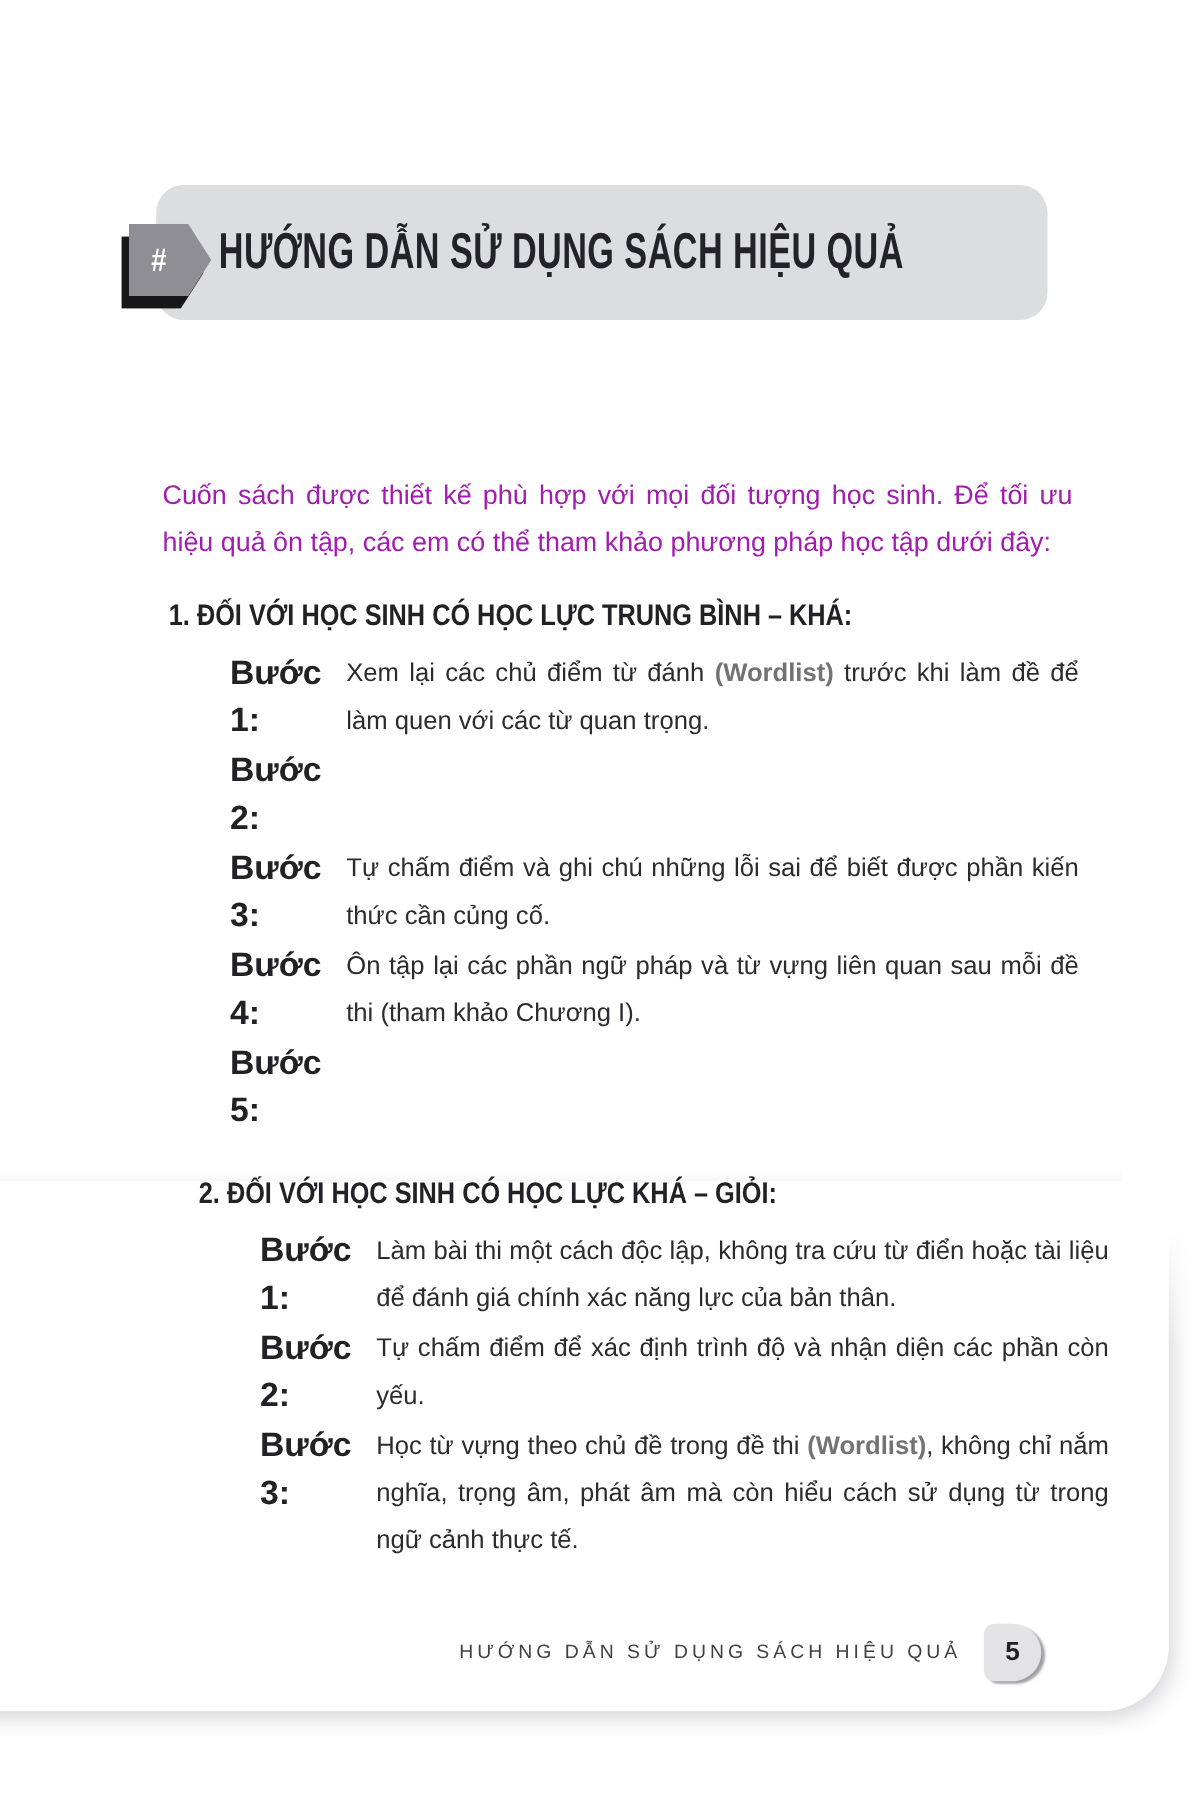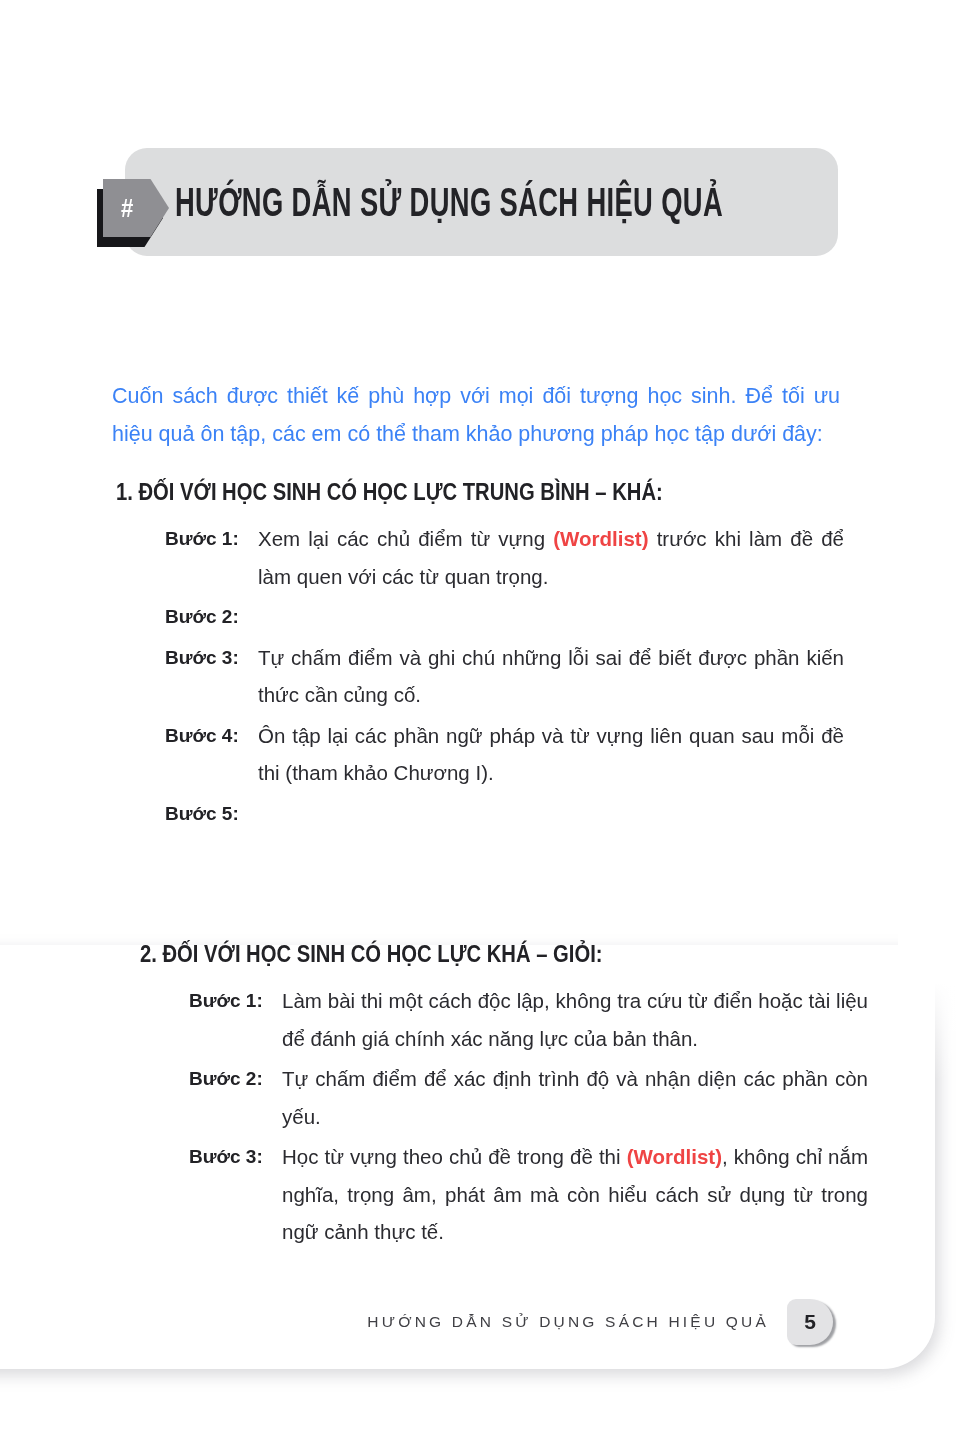--- a/index.html
+++ b/index.html
@@ -66,55 +66,55 @@
   }
   .tag-face .hash{
     color:#ffffff;font-weight:bold;font-size:26px;
     margin-right:18px;
     transform:scaleX(0.85);
   }
 
   
   .intro{
     position:absolute;
-    left:112px;top:378px;
+    left:130px;top:378px;
     width:728px;margin:0;
     font-size:21.5px;line-height:37.5px;
     text-align:justify;
-    color:#3b82f6;
-  }
-  .sec{position:absolute;left:116px;width:728px;}
+    color:#a21caf;
+  }
+  .sec{position:absolute;left:135px;width:728px;}
   .sec1{top:477px;}
   .sec2{top:939px;margin-left:24px;}
   .sec-heading{
     margin:0 0 13px 0;
     font-size:23px;font-weight:bold;
     line-height:30px;
     color:#222226;
     transform:scaleX(0.88) scaleY(1.04);
     transform-origin:left center;
     white-space:nowrap;
   }
   .step{
     display:flex;
     margin:0 0 3px 49px;
   }
   .step-label{
     flex:0 0 93px;
     font-weight:bold;
-    font-size:19px;line-height:37.5px;
+    font-size:27px;line-height:37.5px;
     color:#222226;
   }
   .step-text{
     flex:1;margin:0;
     font-size:20.5px;line-height:37.5px;
     text-align:justify;
     color:#2b2b30;
   }
-  .step-text b{font-weight:bold;color:#ef4444;}
+  .step-text b{font-weight:bold;color:#737373;}
 
   
   .footer{
     position:absolute;
     left:0;top:1299px;
     width:833px;
     display:flex;justify-content:flex-end;align-items:center;
     gap:18px;
   }
   .footer-text{
@@ -149,21 +149,21 @@
     <h1 class="header-title">HƯỚNG DẪN SỬ DỤNG SÁCH HIỆU QUẢ</h1>
   </div>
 
   <p class="intro">Cuốn sách được thiết kế phù hợp với mọi đối tượng học sinh. Để tối ưu hiệu quả ôn tập, các em có thể tham khảo phương pháp học tập dưới đây:</p>
 
   <section class="sec sec1">
     <h2 class="sec-heading">1. ĐỐI VỚI HỌC SINH CÓ HỌC LỰC TRUNG BÌNH – KHÁ:</h2>
 
     <div class="step">
       <span class="step-label">Bước 1:</span>
-      <p class="step-text"><span>Xem lại các chủ điểm từ vựng </span><b>(Wordlist)</b><span> trước khi làm đề để làm quen với các từ quan trọng.</span></p>
+      <p class="step-text"><span>Xem lại các chủ điểm từ đánh </span><b>(Wordlist)</b><span> trước khi làm đề để làm quen với các từ quan trọng.</span></p>
     </div>
     <div class="step">
       <span class="step-label">Bước 2:</span>
     </div>
     <div class="step">
       <span class="step-label">Bước 3:</span>
       <p class="step-text"><span>Tự chấm điểm và ghi chú những lỗi sai để biết được phần kiến thức cần củng cố.</span><b></b><span></span></p>
     </div>
     <div class="step">
       <span class="step-label">Bước 4:</span>

